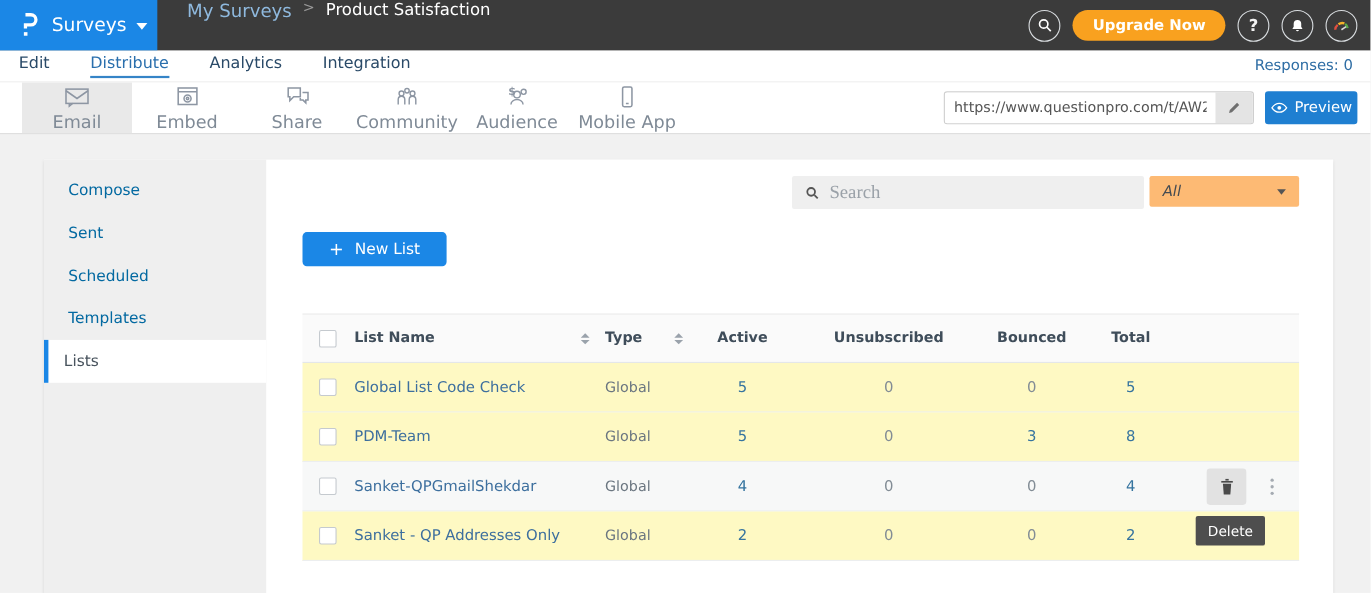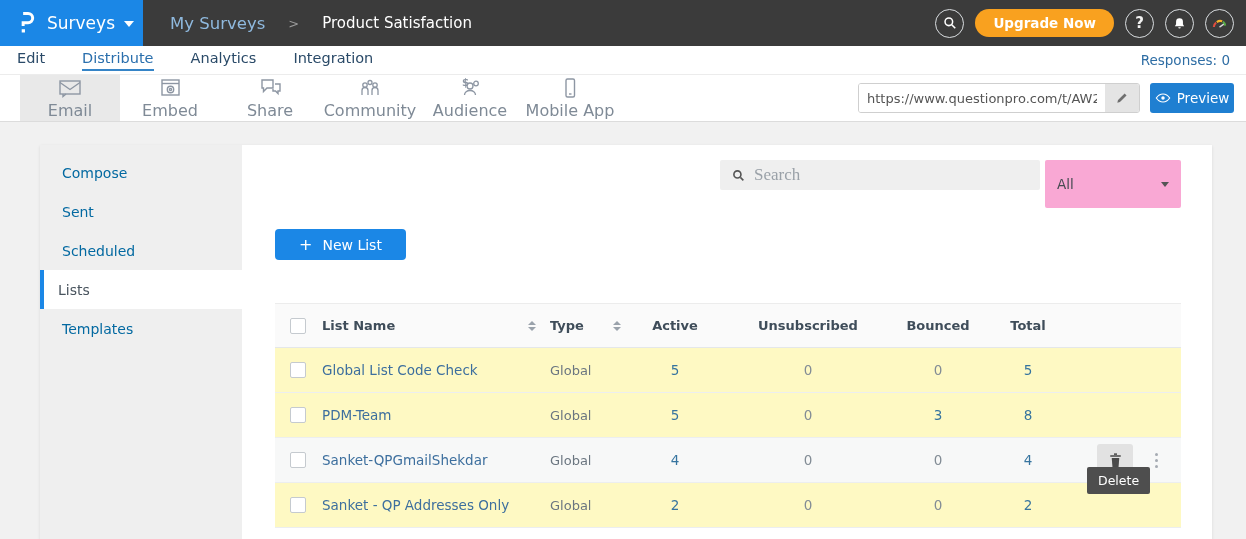--- a/index.html
+++ b/index.html
@@ -4,21 +4,21 @@
 <style>
   * { margin:0; padding:0; box-sizing:border-box; }
   html,body { width:1246px; height:539px; overflow:hidden; }
   body { font-family:"DejaVu Sans","Liberation Sans",sans-serif; background:#f1f1f1; position:relative; }
 
   
   .topbar { height:46px; background:#3b3b3b; display:flex; align-items:stretch; position:relative; }
   .logo-box { width:143px; background:#1b87e6; display:flex; align-items:center; padding-left:15px; gap:9px; cursor:pointer; }
   .logo-box .appname { color:#fff; font-size:17px; }
   .caret { width:0; height:0; border-left:5px solid transparent; border-right:5px solid transparent; border-top:6px solid #fff; margin-top:2px; }
-  .crumbs { display:flex; align-items:center; margin-left:27px; gap:23px; }
+  .crumbs { display:flex; margin-left:27px; gap:10px; }
   .crumb-parent { color:#8fb9de; font-size:16.5px; cursor:pointer; }
   .crumb-sep { color:#9b9b9b; font-size:13px; }
   .crumb-current { color:#fff; font-size:15px; }
   .topbar-right { position:absolute; right:12px; top:0; height:46px; display:flex; align-items:center; gap:11px; }
   .circle-btn { width:29px; height:29px; border:1.6px solid #d9dde0; border-radius:50%; display:flex; align-items:center; justify-content:center; color:#fff; cursor:pointer; }
   .circle-btn .q { font-size:15px; font-weight:bold; color:#f2f2f2; }
   .upgrade-btn { background:#f9a11f; border:none; border-radius:15px; height:28px; padding:0 18px; color:#fff; font-weight:bold; font-size:13.5px; cursor:pointer; font-family:inherit; }
 
   
   .tabbar { height:29px; background:#fff; display:flex; align-items:center; padding-left:17px; gap:37px; position:relative; border-bottom:1px solid #ececec; }
@@ -41,21 +41,21 @@
   .card { position:absolute; left:40px; top:145px; width:1172px; height:400px; background:#fff; box-shadow:0 1px 3px rgba(0,0,0,.10); display:flex; }
   .side { width:202px; background:#efefef; flex:none; padding-top:8px; }
   .side-item { height:39px; display:flex; align-items:center; padding-left:18px; font-size:14px; color:#0369a1; cursor:pointer; border-left:4px solid transparent; }
   .side-item.active { background:#fff; border-left-color:#1b87e6; color:#49545e; padding-left:14px; border-left-width:4px; }
   .main { flex:1; position:relative; }
 
   .filter-row { display:flex; justify-content:flex-end; margin:15px 31px 0 0; gap:5px; }
   .search-box { width:320px; height:30px; background:#efefef; border-radius:2px; display:flex; align-items:center; padding:0 12px; gap:9px; }
   .search-box input { border:none; outline:none; background:transparent; font-size:17px; color:#0f172a; flex:1; font-family:Liberation Serif, serif; }
   .search-box input::placeholder { color:#9aa1a8; }
-  .filter-dd { width:136px; height:48px; background:#f9a8d4; border-radius:2px; display:flex; align-items:center; padding:0 12px; cursor:pointer; }
+  .filter-dd { width:136px; height:28px; background:#fdba74; border-radius:2px; display:flex; align-items:center; padding:0 12px; cursor:pointer;font-style:italic; }
   .filter-dd .val { font-size:13.5px; color:#454b51; flex:1; }
   .filter-dd .caret { border-top-color:#555; border-left-width:4.5px; border-right-width:4.5px; border-top-width:5.5px; margin-top:0; }
 
   .newlist-btn { margin:21px 0 0 33px; height:31px; padding:0 24px; background:#1b87e6; border:none; border-radius:4px; color:#fff; font-size:14px; display:flex; align-items:center; gap:10px; cursor:pointer; font-family:inherit; }
   .newlist-btn .plus { font-size:16px; }
 
   
   .tbl { margin:43px 31px 0 33px; font-size:13.5px; }
   .tr { display:flex; align-items:center; height:45px; border-bottom:1px solid #eceeef; background:#fef9c3; position:relative; }
   .tr.head { background:#fafafa; border-top:1px solid #ececec; border-bottom:1px solid #e4e7e9; font-weight:bold; font-size:13px; color:#3f4d5a; }
@@ -75,21 +75,21 @@
   .sort i { display:block; width:0; height:0; border-left:4px solid transparent; border-right:4px solid transparent; }
   .sort .up { border-bottom:4.5px solid #9aa2ab; }
   .sort .dn { border-top:4.5px solid #9aa2ab; }
   .c-type .sort { margin-left:auto; margin-right:6px; }
 
   .actions-group { display:none; align-items:center; }
   .tr.hovered .actions-group { display:flex; }
   .trash-btn { width:36px; height:33px; background:#e2e2e2; border:none; border-radius:3px; margin-left:24px; display:flex; align-items:center; justify-content:center; cursor:pointer; }
   .kebab { margin-left:18px; display:flex; flex-direction:column; gap:3px; cursor:pointer; padding:4px; }
   .kebab i { width:3px; height:3px; border-radius:50%; background:#a5abb2; display:block; }
-  .tooltip { display:none; position:absolute; left:14px; top:23px; background:#4e4e4e; color:#fff; font-size:12.5px; padding:6px 11px; border-radius:2px; white-space:nowrap; z-index:5; }
+  .tooltip { display:none; position:absolute; left:14px; top:43px; background:#4e4e4e; color:#fff; font-size:12.5px; padding:6px 11px; border-radius:2px; white-space:nowrap; z-index:5; }
   .tr.hovered .tooltip { display:block; }
 </style>
 </head>
 <body>
 
 <div class="topbar">
   <div class="logo-box">
     <span style="display:flex">
       <svg width="23" height="26" viewBox="0 0 24 26" fill="none">
         <path d="M8.5 16 V12.7 H13.6 a4.85 4.85 0 0 0 0-9.7 H8.5" stroke="#fff" stroke-width="3.1"></path>
@@ -229,22 +229,22 @@
     </span>
     <span>Preview</span>
   </button>
 </div>
 
 <div class="card">
   <div class="side">
     <div class="side-item">Compose</div>
     <div class="side-item">Sent</div>
     <div class="side-item">Scheduled</div>
+    <div class="side-item">Templates</div>
     <div class="side-item active">Lists</div>
-    <div class="side-item">Templates</div>
   </div>
 
   <div class="main">
     <div class="filter-row">
       <div class="search-box">
         <span style="display:flex">
           <svg width="13" height="13" viewBox="0 0 24 24" fill="none" stroke="#555" stroke-width="3">
             <circle cx="10" cy="10" r="6.5"></circle>
               <line x1="15.5" y1="15.5" x2="21" y2="21"></line>
           </svg>

